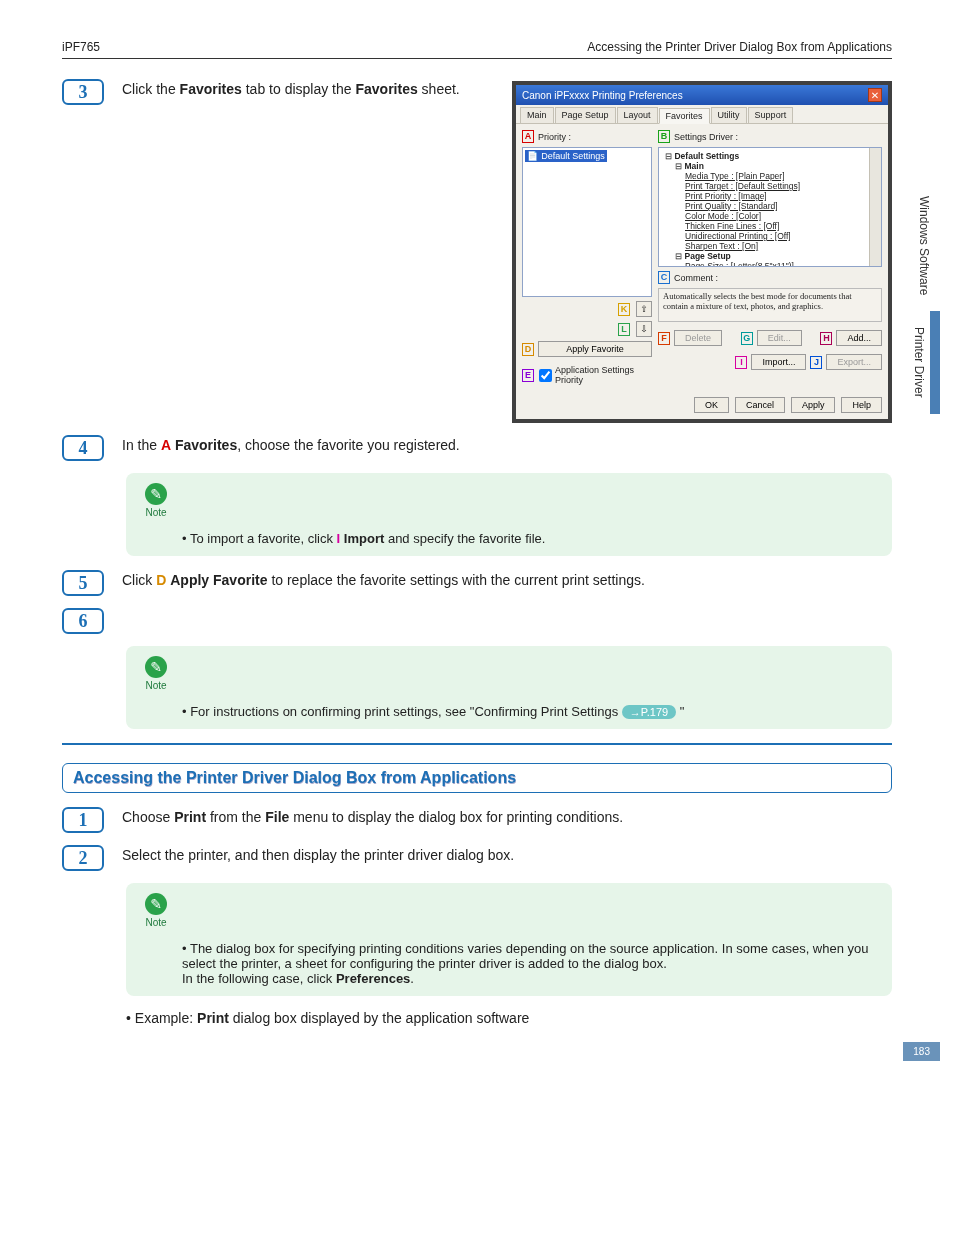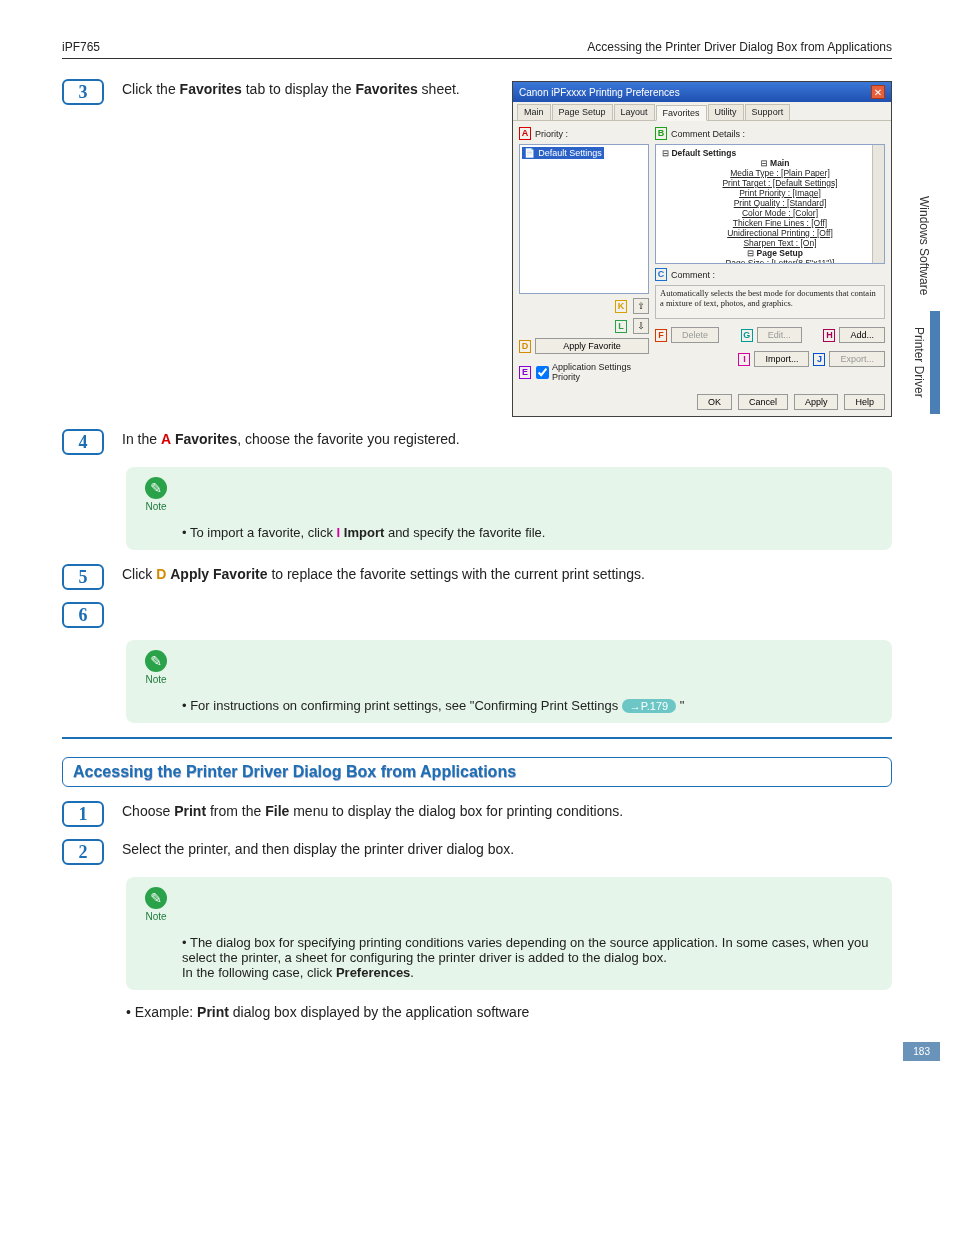--- a/index.html
+++ b/index.html
@@ -23,39 +23,39 @@
   .E { color: #8a00d6; } .F { color: #d63a00; } .G { color: #009a9a; } .H { color: #aa0055; }
   .I { color: #d600a0; } .J { color: #0050d6; } .K { color: #d6a000; } .L { color: #2aa24a; }
   .link-pill { background: #6dc6c6; color: #fff; border-radius: 10px; font-size: 11px; padding: 1px 8px; }
   .section-header { border: 1px solid #1c6fb5; border-radius: 6px; padding: 5px 10px; margin: 18px 0 14px 0; font-size: 16px; font-weight: bold; color: #1c6fb5; text-shadow: 0.5px 0.5px 0 #aac; }
   .section-hr { height:2px; background:#1c6fb5; margin-bottom:4px; }
   .example-row { margin-left: 64px; font-size: 14px; }
   .example-row::before { content:"• "; }
   .footer-row { display:flex; justify-content:space-between; border-top:1px solid #333; padding-top:6px; margin-top:300px; font-size:12px; }
   .page-num-box { position:absolute; right:14px; top:1042px; background:#6a93ba; color:#fff; padding:4px 10px; font-size:10px; }
   
-  .dialog { width:380px; border:1px solid #404040; background:#f2f0ea; font-size:9px; position:relative; }
+  .dialog { width:380px; border:4px solid #404040; background:#f2f0ea; font-size:9px; position:relative; }
   .dlg-title { background: linear-gradient(#3a78d8,#1f50b0); color:#fff; padding:3px 6px; display:flex; justify-content:space-between; align-items:center; font-size:10px; }
   .dlg-close { width:14px; height:14px; background:#e95f3a; color:#fff; display:flex; align-items:center; justify-content:center; border:1px solid #a33818; font-size:10px; }
   .dlg-tabs { display:flex; background:#f2f0ea; padding:2px 4px 0 4px; gap:1px; border-bottom:1px solid #c4c0b4; }
   .dlg-tab { padding:2px 6px; border:1px solid #c4c0b4; border-bottom:none; background:#ece9e1; font-size:9px; }
   .dlg-tab.sel { background:#f7f6f2; border-bottom:1px solid #f7f6f2; position:relative; top:1px; }
   .dlg-body { padding:6px; display:flex; gap:6px; }
   .dlg-col { flex:1; display:flex; flex-direction:column; gap:4px; }
   .dlg-label-row { display:flex; align-items:center; gap:2px; }
   .favlist { background:#fff; border:1px solid #8fa3c8; height:150px; padding:2px; }
   .favlist .sel { background:#2a62c8; color:#fff; padding:1px 2px; display:inline-flex; align-items:center; gap:3px; font-size:9px; }
   .details { background:#fff; border:1px solid #8fa3c8; height:120px; padding:3px 6px; font-size:8.5px; overflow:hidden; position:relative; }
   .details .scroll { position:absolute; right:0; top:0; bottom:0; width:12px; background:#e8e6de; border-left:1px solid #c4c0b4; }
   .comment { background:#f4f2ec; border:1px solid #bbb; height:34px; padding:2px 4px; font-size:8.5px;font-family:Liberation Serif, serif; }
   .btn { background:#f0ede4; border:1px solid #999; padding:2px 10px; font-size:9px; }
   .btn.dis { color:#999; }
   .sm-ic { width:16px; height:16px; border:1px solid #999; background:#f0ede4; display:flex; align-items:center; justify-content:center; font-size:9px; }
   .dlg-actions { display:flex; justify-content:flex-end; gap:6px; padding:6px; }
-  .tree-indent { margin-left:10px;text-align:center; }
+  .tree-indent { margin-left:10px; }
   .marker { display:inline-block; min-width:12px; text-align:center; font-weight:bold; border:1px solid currentColor; font-size:9px; line-height:11px; margin-right:2px; }
   b { font-weight:bold; }
 </style>
 </head>
 <body>
 
 <div class="page">
   <div class="header-row">
     <span>iPF765</span>
     <span>Accessing the Printer Driver Dialog Box from Applications</span>
@@ -109,21 +109,21 @@
             </div>
             <div style="display:flex; align-items:center; gap:3px; margin-top:4px;">
               <span class="marker E">E</span>
               <input type="checkbox" checked="" style="">
               <span>Application Settings Priority</span>
             </div>
           </div>
           <div class="dlg-col">
             <div class="dlg-label-row">
                 <span class="marker B">B</span>
-                <span>Comment Details :</span>
+                <span>Settings Driver :</span>
               </div>
             <div class="details">
               <div>⊟ <b>Default Settings</b></div>
               <div class="tree-indent">⊟ <b>Main</b></div>
               <div class="tree-indent" style="margin-left:20px;text-decoration:underline;">
                 <div>Media Type : [Plain Paper]</div>
                 <div>Print Target : [Default Settings]</div>
                 <div>Print Priority : [Image]</div>
                 <div>Print Quality : [Standard]</div>
                 <div>Color Mode : [Color]</div>

